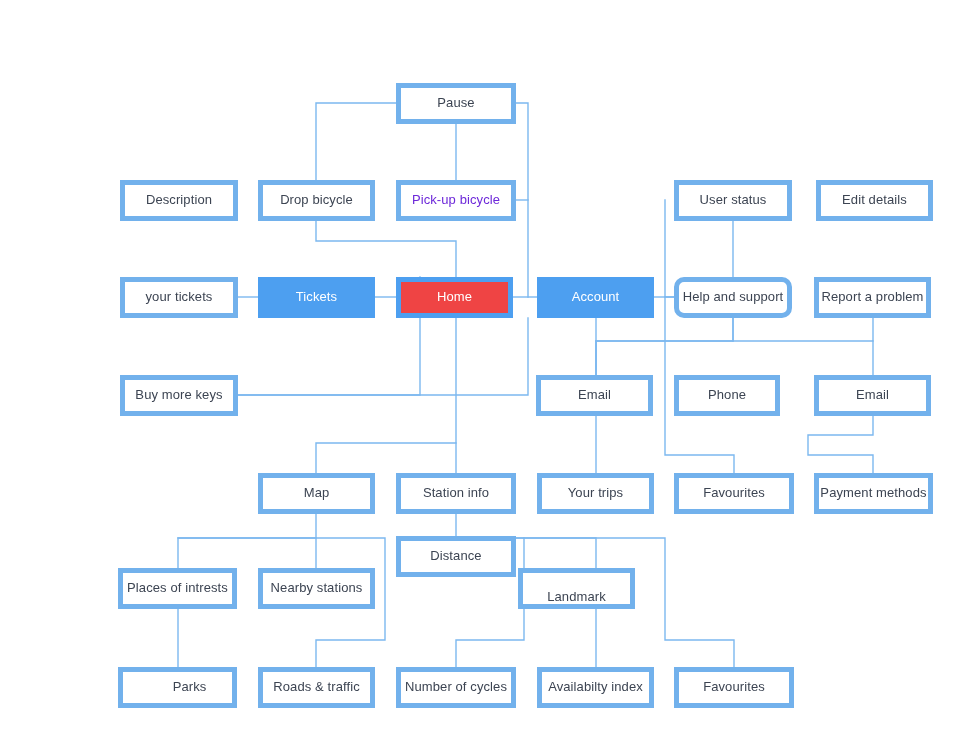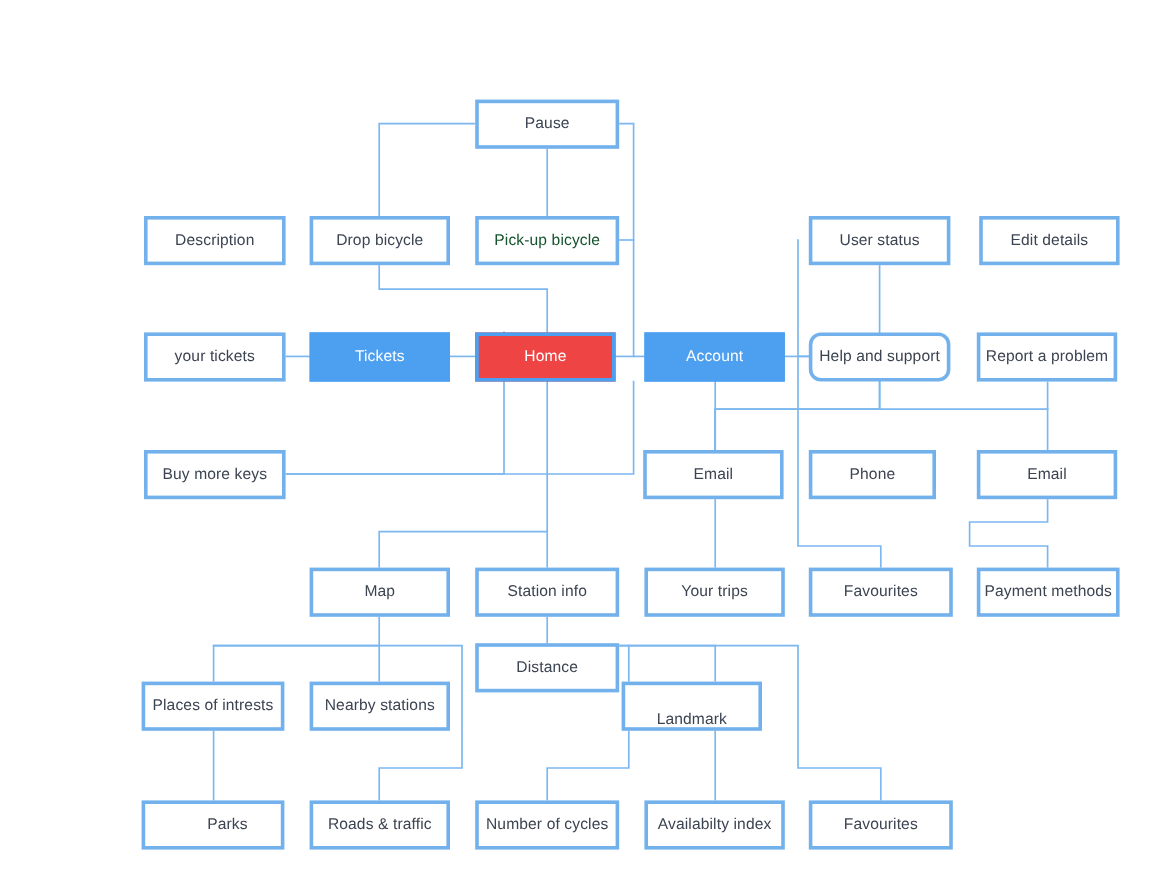--- a/index.html
+++ b/index.html
@@ -5,21 +5,21 @@
   html,body{margin:0;padding:0;}
   body{
     width:980px;height:735px;background:#ffffff;
     font-family:"Liberation Sans","DejaVu Sans",sans-serif;
     overflow:hidden;position:relative;
   }
   #canvas{position:absolute;left:0;top:0;width:980px;height:735px;}
   svg.wires{position:absolute;left:0;top:0;width:980px;height:735px;pointer-events:none;}
   .node{
     position:absolute;box-sizing:border-box;
-    border:3px solid #0f172a;background:#ffffff;
+    border:5px solid #0f172a;background:#ffffff;
     display:flex;align-items:center;justify-content:center;
     font-size:13px;color:#3c4452;letter-spacing:.1px;
     text-align:center;line-height:1.1;
     z-index:5;
   }
   .node.accent{
     background:#4d9ff0;border-color:#4d9ff0;color:#ffffff;
   }
 </style>
 </head>
@@ -63,21 +63,21 @@
   <div id="node-layer">
       <div class="node" style="left: 396px; top: 83px; width: 120px; height: 41px; border-color: rgb(114, 177, 236); color: rgb(60, 68, 82);">
         <span>Pause</span>
       </div>
       <div class="node" style="left: 120px; top: 180px; width: 118px; height: 41px; border-color: rgb(114, 177, 236); color: rgb(60, 68, 82);">
         <span>Description</span>
       </div>
       <div class="node" style="left: 258px; top: 180px; width: 117px; height: 41px; border-color: rgb(114, 177, 236); color: rgb(60, 68, 82);">
         <span>Drop bicycle</span>
       </div>
-      <div class="node" style="left: 396px; top: 180px; width: 120px; height: 41px; border-color: rgb(114, 177, 236); color: #14532d;">
+      <div class="node" style="left: 396px; top: 180px; width: 120px; height: 41px; border-color: rgb(114, 177, 236); color: #6d28d9;">
         <span>Pick-up bicycle</span>
       </div>
       <div class="node" style="left: 674px; top: 180px; width: 118px; height: 41px; border-color: rgb(114, 177, 236); color: rgb(60, 68, 82);">
         <span>User status</span>
       </div>
       <div class="node" style="left: 816px; top: 180px; width: 117px; height: 41px; border-color: rgb(114, 177, 236); color: rgb(60, 68, 82);">
         <span>Edit details</span>
       </div>
       <div class="node" style="left: 120px; top: 277px; width: 118px; height: 41px; border-color: rgb(114, 177, 236); color: rgb(60, 68, 82);">
         <span>your tickets</span>

